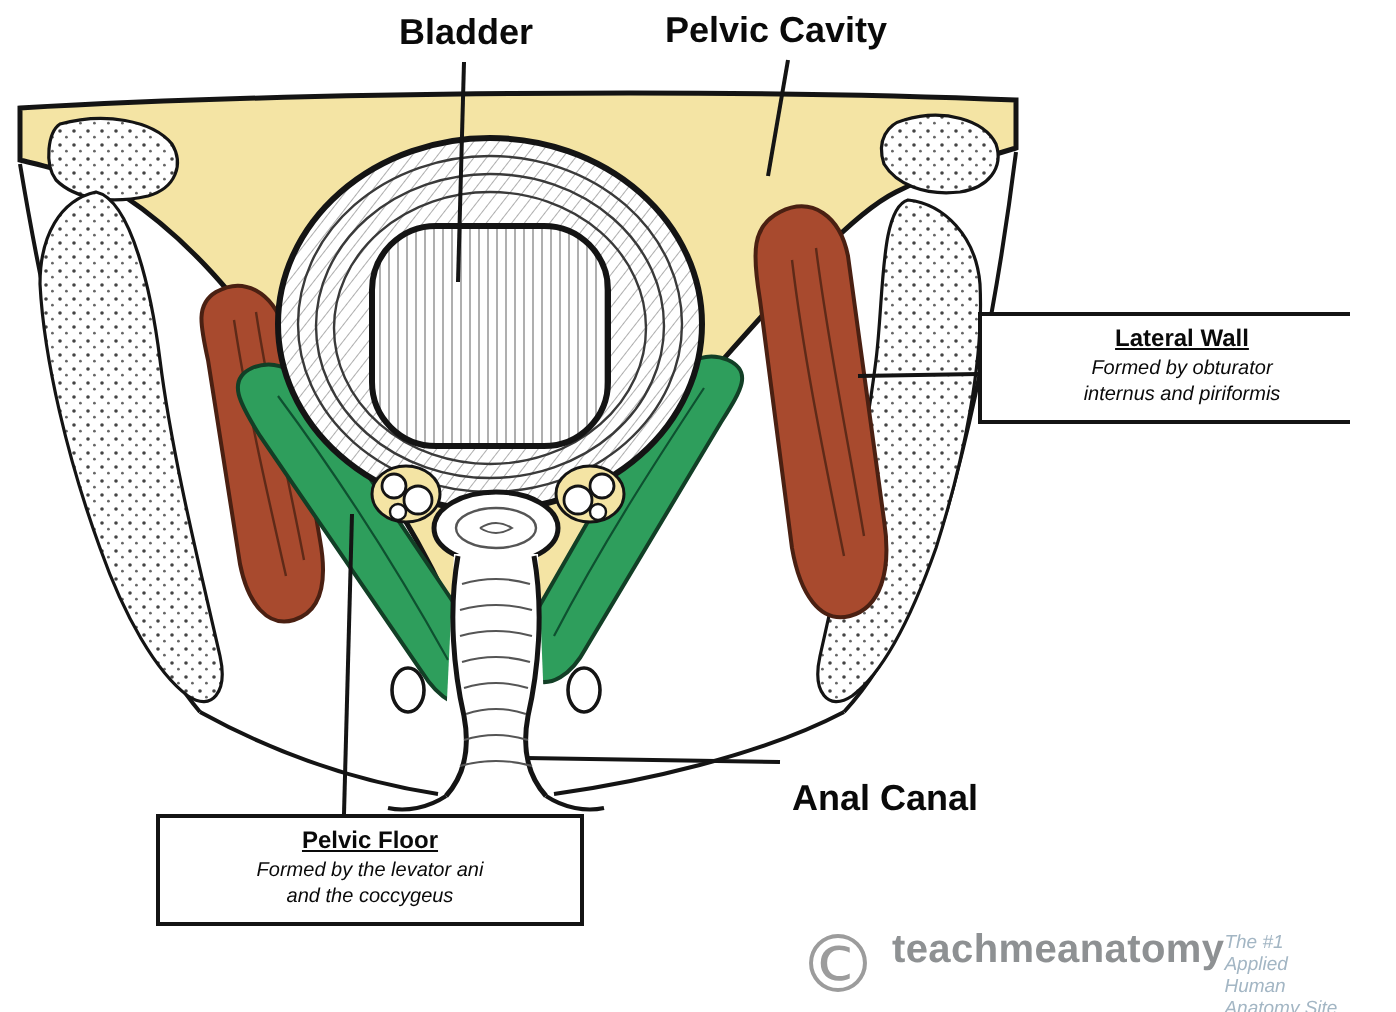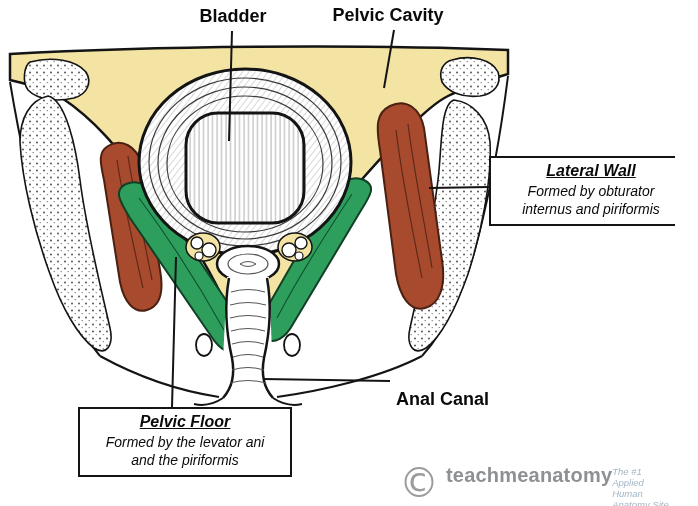--- a/index.html
+++ b/index.html
@@ -18,22 +18,22 @@
     position:absolute; font-weight:bold; font-size:18px; color:#0a0a0a; white-space:nowrap;
   }
   #lbl-bladder        { left:168px; top:6px;  width:130px; text-align:center; }
   #lbl-pelvic-cavity  { left:304px; top:5px;  width:168px; text-align:center; }
   #lbl-anal-canal     { left:396px; top:389px; }
 
   .callout {
     position:absolute; background:#ffffff; border:2px solid #141414;
     text-align:center; padding:4px 6px 6px; box-sizing:border-box;
   }
-  .callout-title { font-weight:bold; font-size:16px; text-decoration:underline; margin-bottom:2px; color:#0a0a0a;font-style:italic; }
-  .callout-line  { font-style:italic; font-size:14px; line-height:1.3; color:#0a0a0a; }
+  .callout-title { font-weight:bold; font-size:12px; text-decoration:underline; margin-bottom:2px; color:#0a0a0a; }
+  .callout-line  { font-style:italic; font-size:10px; line-height:1.3; color:#0a0a0a; }
   #callout-lateral-wall { left:489px; top:156px; width:204px; }
   #callout-pelvic-floor { left:78px;  top:407px; width:214px; }
 
   .brand { position:absolute; left:399px; top:464px; display:flex; align-items:flex-start; gap:7px; }
   .copyright-glyph { font-size:40px; line-height:0.95; color:#9c9c9c; font-family:"DejaVu Sans", sans-serif; }
   .brand-text { display:flex; flex-direction:row; }
   .brand-name { font-weight:bold; font-size:20px; letter-spacing:0.2px; color:var(--brand-gray, #8E9193); }
   .brand-tagline { font-size:9.5px; margin-top:2px; color:var(--tagline-blue-gray, #A3B6C4);font-style:italic; }
 </style>
 </head>
@@ -151,21 +151,21 @@
 
   <div class="callout" id="callout-lateral-wall">
     <div class="callout-title">Lateral Wall</div>
     <div class="callout-line">Formed by obturator</div>
     <div class="callout-line">internus and piriformis</div>
   </div>
 
   <div class="callout" id="callout-pelvic-floor">
     <div class="callout-title">Pelvic Floor</div>
     <div class="callout-line">Formed by the levator ani</div>
-    <div class="callout-line">and the piriformis</div>
+    <div class="callout-line">and the coccygeus</div>
   </div>
 
   <div class="brand">
     <span class="copyright-glyph">©</span>
     <div class="brand-text">
       <span class="brand-name">teachmeanatomy</span>
       <span class="brand-tagline">The #1 Applied Human Anatomy Site on the Web.</span>
     </div>
   </div>
 

